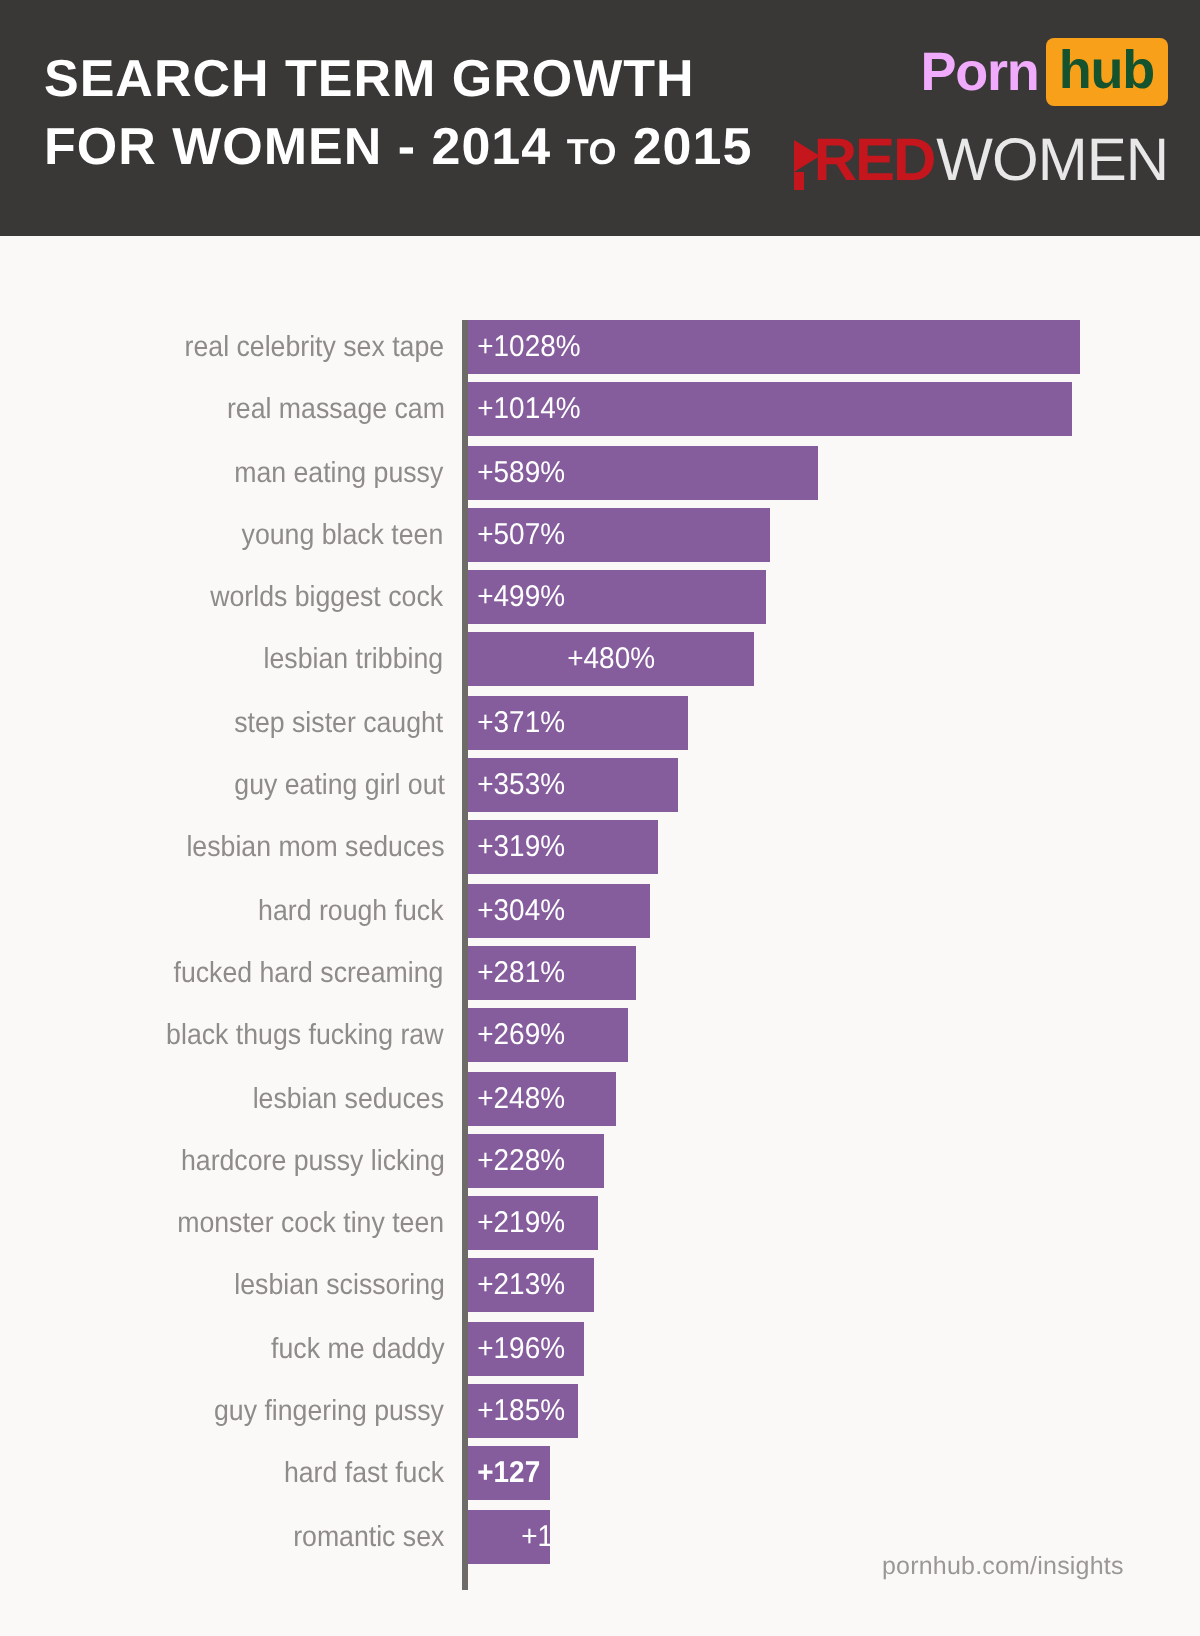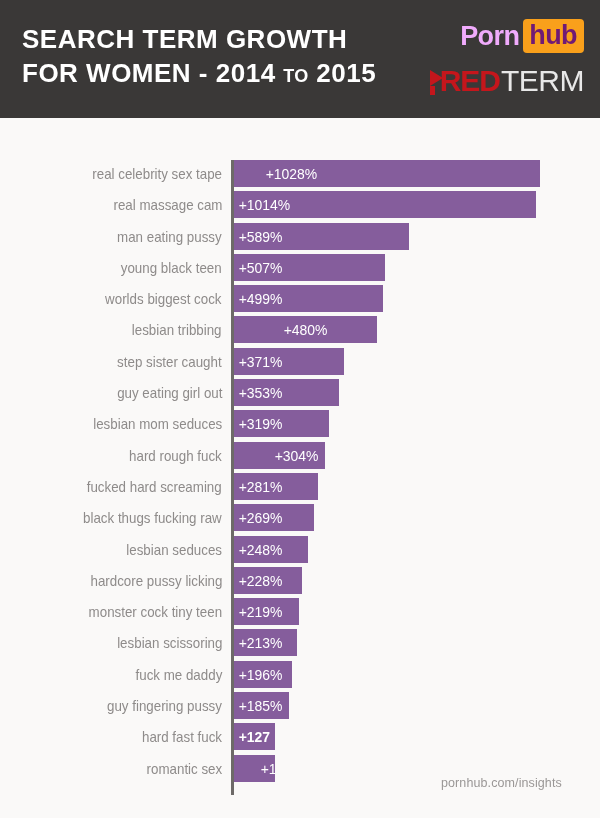--- a/index.html
+++ b/index.html
@@ -66,21 +66,21 @@
   #ph-porn {
     color: #f0abfc;
     font-family: "Liberation Sans", sans-serif;
     font-weight: bold;
     font-size: 27px;
     letter-spacing: -0.6px;
     line-height: 30px;
   }
   #ph-hub {
     background: #f9a01b;
-    color: #701a75;
+    color: #14532d;
     font-family: "Liberation Sans", sans-serif;
     font-weight: bold;
     font-size: 27px;
     letter-spacing: -0.6px;
     line-height: 30px;
     padding: 1px 7px 3px 6px;
     margin-left: 4px;
     border-radius: 4px;
   }
   #rt-logo {
@@ -207,32 +207,32 @@
       <span id="ph-porn">Porn</span>
         <span id="ph-hub">hub</span>
     </div>
 
     <div id="rt-logo">
       <svg id="rt-arrow" viewBox="0 0 13 26">
         <path d="M0 1 L13 9 L0 17 Z" fill="#c4161c"></path>
         <rect x="0" y="17" width="5" height="9" fill="#c4161c"></rect>
       </svg>
       <span id="rt-red">RED</span>
-        <span id="rt-tube">TERM</span>
+        <span id="rt-tube">WOMEN</span>
     </div>
 
   </div>
 </div>
 
 <div id="chart">
   <div id="axis-line"></div>
   <div id="rows">
       <div class="row">
         <div class="row-label">real celebrity sex tape</div>
-        <div class="bar" style="width: 306px; padding-left: 27px;">
+        <div class="bar" style="width: 306px;">
           <span class="bar-value">+1028%</span>
         </div>
       </div>
       <div class="row">
         <div class="row-label">real massage cam</div>
         <div class="bar" style="width: 302px;">
           <span class="bar-value">+1014%</span>
         </div>
       </div>
       <div class="row">
@@ -272,21 +272,21 @@
         </div>
       </div>
       <div class="row">
         <div class="row-label">lesbian mom seduces</div>
         <div class="bar" style="width: 95px;">
           <span class="bar-value">+319%</span>
         </div>
       </div>
       <div class="row">
         <div class="row-label">hard rough fuck</div>
-        <div class="bar" style="width: 91px; padding-left: 36px;">
+        <div class="bar" style="width: 91px;">
           <span class="bar-value">+304%</span>
         </div>
       </div>
       <div class="row">
         <div class="row-label">fucked hard screaming</div>
         <div class="bar" style="width: 84px;">
           <span class="bar-value">+281%</span>
         </div>
       </div>
       <div class="row">

